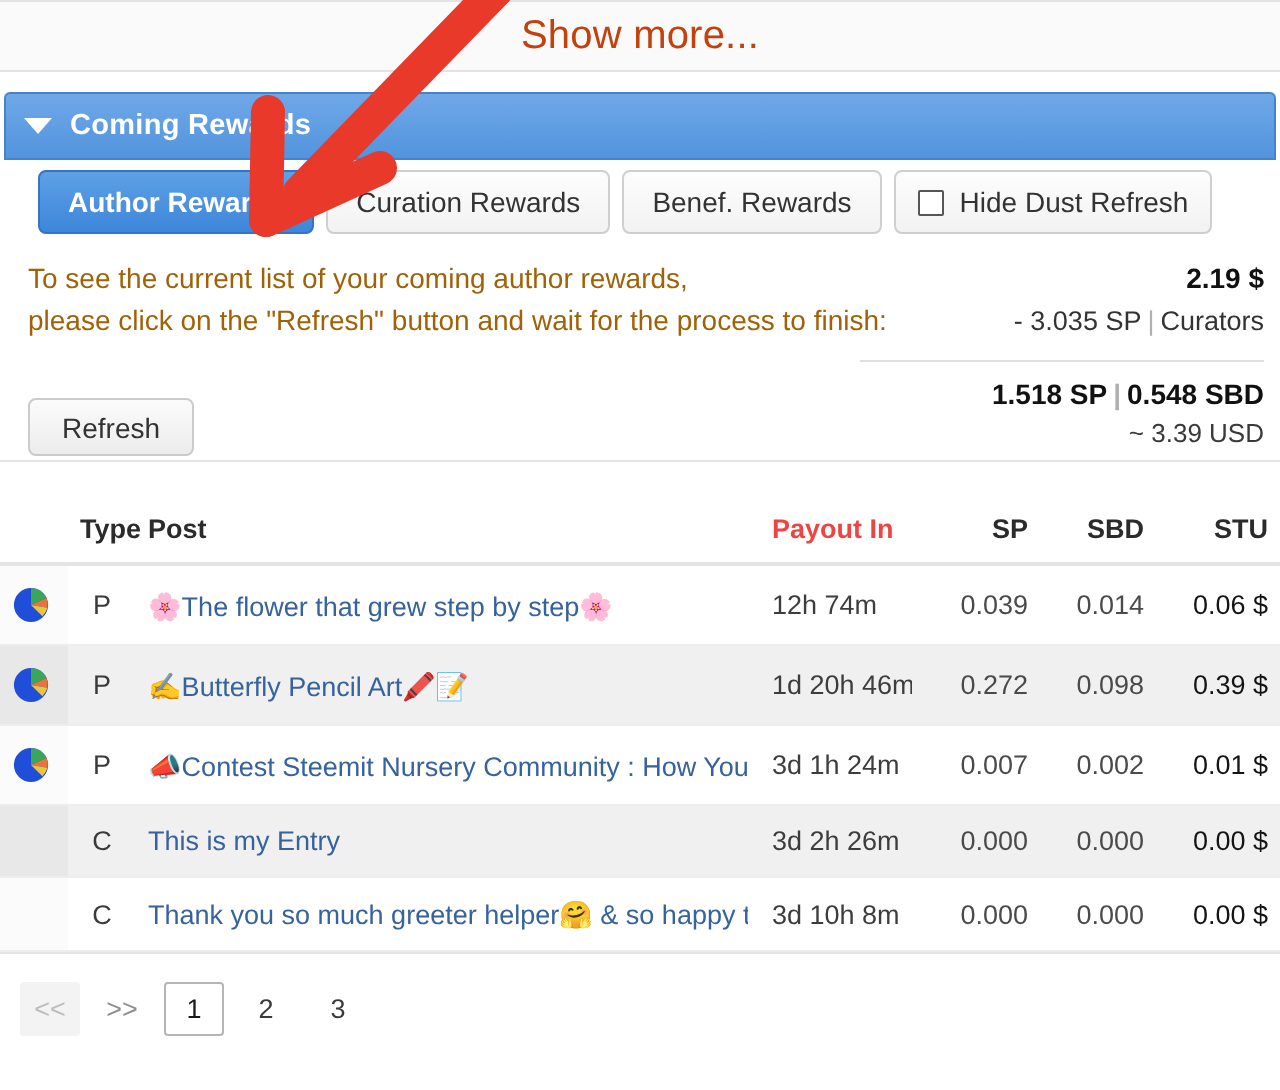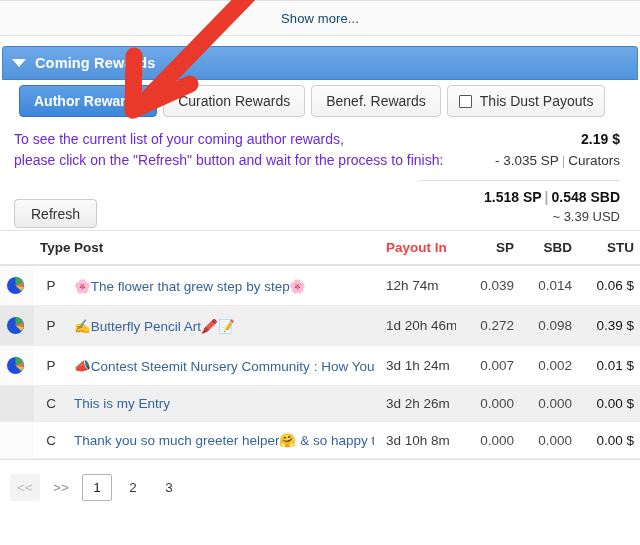--- a/index.html
+++ b/index.html
@@ -20,22 +20,22 @@
   .showmore-bar {
     height: 36px;
     background: #fafafa;
     border-top: 1px solid #e2e2e2;
     border-bottom: 1px solid #e2e2e2;
     display: flex;
     align-items: center;
     justify-content: center;
   }
   .showmore-text {
-    font-size: 13px;
-    color: #0c4a6e;
+    font-size: 20px;
+    color: #c2410c;
     letter-spacing: 0.1px;
   }
   .gap-after-showmore { height: 10px; background:#ffffff; }
 
   
   .panel-header {
     height: 34px;
     background: linear-gradient(to bottom, #6fa8e8 0%, #5294dd 100%);
     border: 1px solid #4484cc;
     border-radius: 3px 3px 0 0;
@@ -96,40 +96,40 @@
   }
 
   
   .info-block {
     padding: 12px 12px 0 14px;
     position: relative;
     height: 113px;
   }
   .info-left-line {
     font-size: 14px;
-    color: #6d28d9;
+    color: #a16207;
     line-height: 21px;
     white-space: nowrap;
   }
   .btn-refresh {
     margin-top: 28px;
     display: inline-flex;
     align-items: center;
     justify-content: center;
     height: 29px;
     padding: 0 16px;
     font-size: 14px;
     color: #333333;
     border: 1px solid #cbcbcb;
     border-radius: 4px;
     background: linear-gradient(to bottom, #fbfbfb 0%, #ececec 100%);
   }
   .summary {
     position: absolute;
-    right: 20px;
+    right: 8px;
     top: 12px;
     width: 232px;
     text-align: right;
     font-size: 13.5px;
     color: #2a2a2a;
   }
   .sum-big { font-weight: bold; font-size: 14px; line-height: 21px; color:#111; }
   .sum-line2 { line-height: 21px; color: #333; }
   .sum-sep { color: #b0b0b0; padding: 0 3px; }
   .sum-hr {
@@ -138,21 +138,21 @@
   }
   .sum-line3 { font-weight: bold; font-size: 14px; line-height: 19px; color:#111; }
   .sum-line4 { font-size: 13px; color: #3a3a3a; line-height: 19px; }
 
   
   .tbl { width: 100%; border-collapse: collapse; table-layout: fixed; }
   .tbl th {
     font-size: 13.5px;
     font-weight: bold;
     color: #2b2b2b;
-    padding: 9px 6px 9px 6px;
+    padding: 26px 6px 9px 6px;
     border-bottom: 2px solid #e4e4e4;
     border-top: 1px solid #e4e4e4;
     text-align: left;
     background: #ffffff;
     white-space: nowrap;
   }
   .tbl th.payout { color: #ef4444; text-align: left; }
   .tbl th.num { text-align: right; }
   .tbl td {
     font-size: 13.5px;
@@ -244,21 +244,21 @@
       <span>Author Rewards</span>
     </div>
     <div class="tab">
       <span>Curation Rewards</span>
     </div>
     <div class="tab">
       <span>Benef. Rewards</span>
     </div>
     <div class="tab checkbox-tab">
       <span class="cbx"></span>
-      <span>This Dust Payouts</span>
+      <span>Hide Dust Refresh</span>
     </div>
   </div>
 
   <div class="info-block">
     <div class="info-left-line">To see the current list of your coming author rewards,</div>
     <div class="info-left-line">please click on the "Refresh" button and wait for the process to finish:</div>
     <div class="btn-refresh">
       <span>Refresh</span>
     </div>
 

